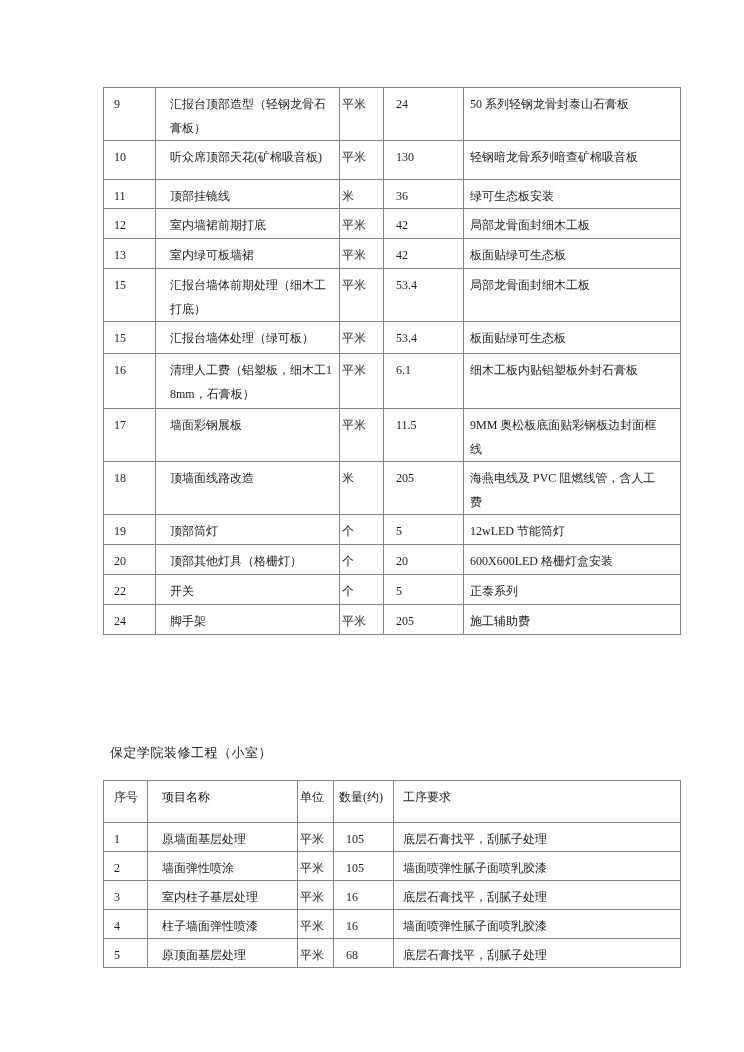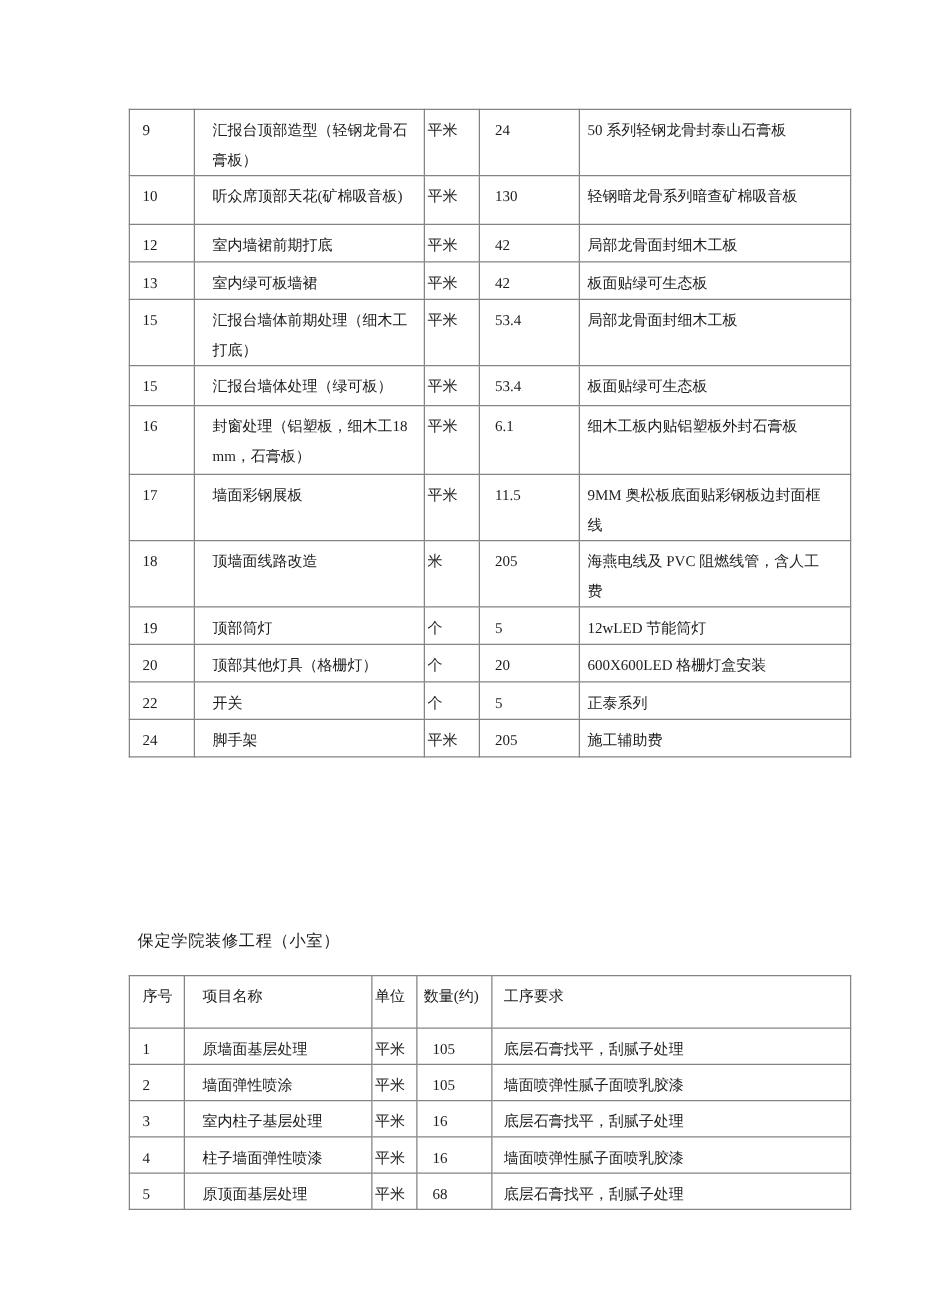--- a/index.html
+++ b/index.html
@@ -72,20 +72,27 @@
         <td class="qty">24</td>
         <td class="req">50 系列轻钢龙骨封泰山石膏板</td>
       </tr>
       <tr style="height:39px">
         <td class="seq">10</td>
         <td class="name">听众席顶部天花(矿棉吸音板)</td>
         <td class="unit">平米</td>
         <td class="qty">130</td>
         <td class="req">轻钢暗龙骨系列暗查矿棉吸音板</td>
       </tr>
+      <tr style="height:28px">
+        <td class="seq">11</td>
+        <td class="name">顶部挂镜线</td>
+        <td class="unit">米</td>
+        <td class="qty">36</td>
+        <td class="req">绿可生态板安装</td>
+      </tr>
       <tr style="height:30px">
         <td class="seq">12</td>
         <td class="name">室内墙裙前期打底</td>
         <td class="unit">平米</td>
         <td class="qty">42</td>
         <td class="req">局部龙骨面封细木工板</td>
       </tr>
       <tr style="height:30px">
         <td class="seq">13</td>
         <td class="name">室内绿可板墙裙</td>
@@ -102,21 +109,21 @@
       </tr>
       <tr style="height:32px">
         <td class="seq">15</td>
         <td class="name">汇报台墙体处理（绿可板）</td>
         <td class="unit">平米</td>
         <td class="qty">53.4</td>
         <td class="req">板面贴绿可生态板</td>
       </tr>
       <tr style="height:55px">
         <td class="seq">16</td>
-        <td class="name">封窗处理（铝塑板，细木工18mm，石膏板）</td>
+        <td class="name">清理人工费（铝塑板，细木工18mm，石膏板）</td>
         <td class="unit">平米</td>
         <td class="qty">6.1</td>
         <td class="req">细木工板内贴铝塑板外封石膏板</td>
       </tr>
       <tr style="height:46px">
         <td class="seq">17</td>
         <td class="name">墙面彩钢展板</td>
         <td class="unit">平米</td>
         <td class="qty">11.5</td>
         <td class="req">9MM 奥松板底面贴彩钢板边封面框线</td>

